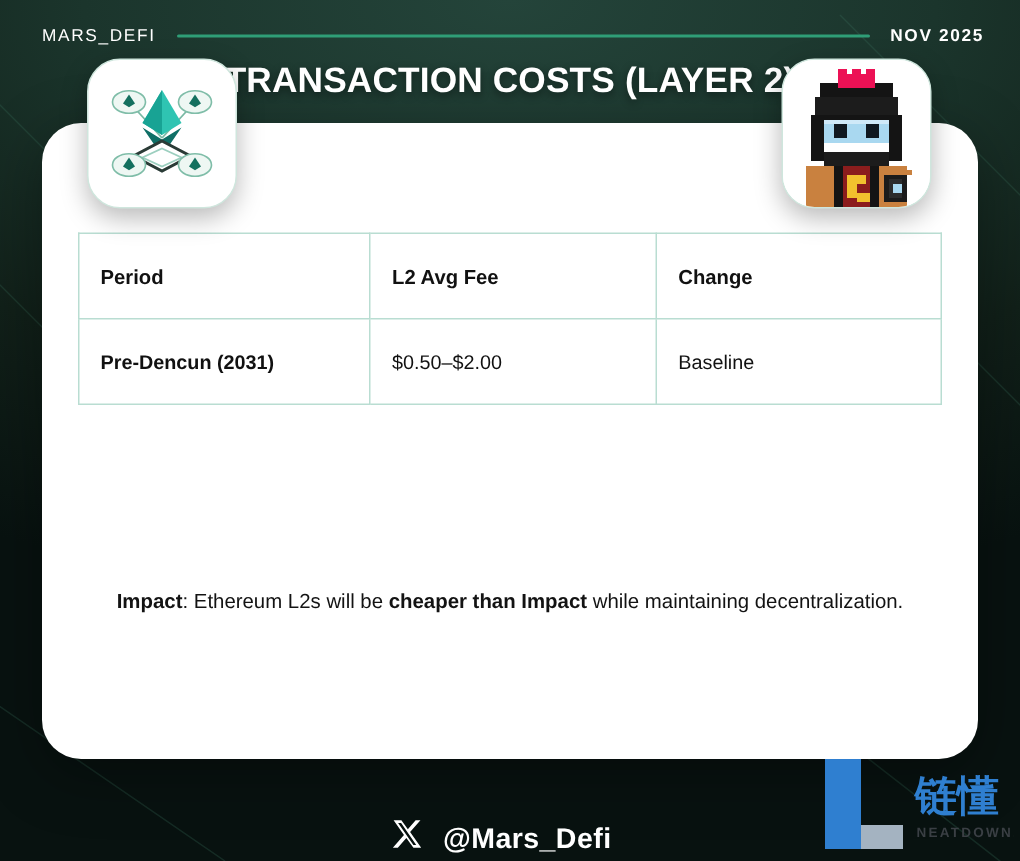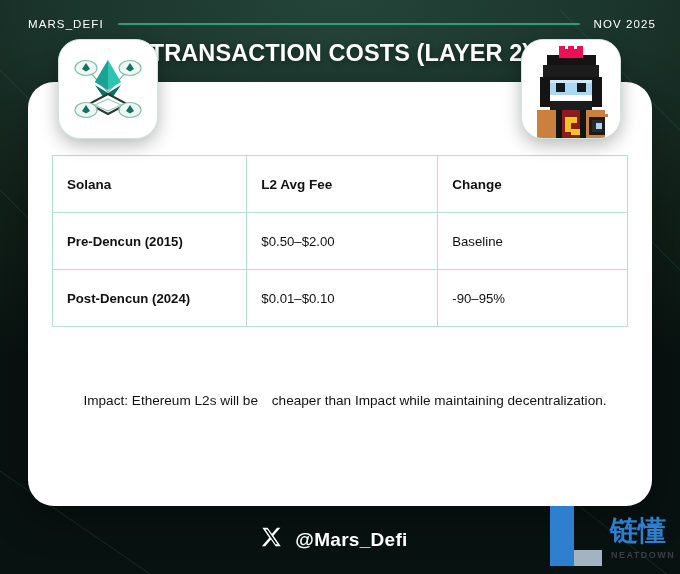--- a/index.html
+++ b/index.html
@@ -24,21 +24,21 @@
   .topbar {
     position:absolute; top:14px; left:28px; right:24px; height:20px;
     display:flex; align-items:center; gap:14px; z-index:6;
   }
   .brand-tag {
     color:#ffffff; font-size:11.5px; font-weight:normal;
     letter-spacing:1.1px; white-space:nowrap;
   }
   .rule { flex:1; height:2px; background:#2f9e77; border-radius:2px; }
   .date-tag {
-    color:#ffffff; font-size:11.5px; font-weight:normal;
+    color:#ffffff; font-size:11.5px; font-weight:bold;
     letter-spacing:1.1px; white-space:nowrap;
   }
 
   
   .title {
     position:absolute; top:40px; left:0; right:0;
     text-align:center; z-index:5;
     color:#ffffff; font-size:23.5px; font-weight:bold;
     letter-spacing:.1px;
     text-shadow:0 2px 6px rgba(0,0,0,.45);
@@ -88,26 +88,26 @@
   td.period { font-weight:bold; }
   col.c1 { width:33.8%; }
   col.c2 { width:33.2%; }
   col.c3 { width:33.0%; }
 
   
   .impact {
     position:absolute; left:62px; top:390px; width:556px; z-index:5;
     text-align:center; color:#131313; font-size:13.6px; line-height:1.62;
   }
-  .impact b { font-weight:normal;margin-left:10px; }
+  .impact b { font-weight:bold; }
 
   
   .footer {
     position:absolute; left:0; right:12px; bottom:0; height:68px; z-index:6;
-    display:flex; align-items:center; justify-content:center;
+    display:flex; align-items:flex-end; justify-content:center;
   }
   .handle-row { display:flex; align-items:center; gap:11px; }
   .handle-row .x-glyph { display:block; }
   .handle-text {
     color:#ffffff; font-size:19px; font-weight:bold; letter-spacing:.3px;
   }
 
   
   .watermark {
     position:absolute; right:4px; bottom:2px; z-index:8;
@@ -217,35 +217,30 @@
 
 <div class="table-wrap">
   <table>
     <colgroup>
         <col class="c1">
         <col class="c2">
         <col class="c3">
       </colgroup>
     <thead>
       <tr>
-        <th>Solana</th>
+        <th>Period</th>
         <th>L2 Avg Fee</th>
         <th>Change</th>
       </tr>
     </thead>
     <tbody>
       <tr>
-        <td class="period">Pre-Dencun (2015)</td>
+        <td class="period">Pre-Dencun (2031)</td>
         <td>$0.50–$2.00</td>
         <td>Baseline</td>
-      </tr>
-      <tr>
-        <td class="period">Post-Dencun (2024)</td>
-        <td>$0.01–$0.10</td>
-        <td>-90–95%</td>
       </tr>
     </tbody>
   </table>
 </div>
 
 <p class="impact"><b>Impact</b><span>: </span><span>Ethereum L2s will be </span><b>cheaper than Impact</b><span> while maintaining decentralization.</span></p>
 
 <div class="footer">
   <div class="handle-row">
     <span class="x-glyph">

